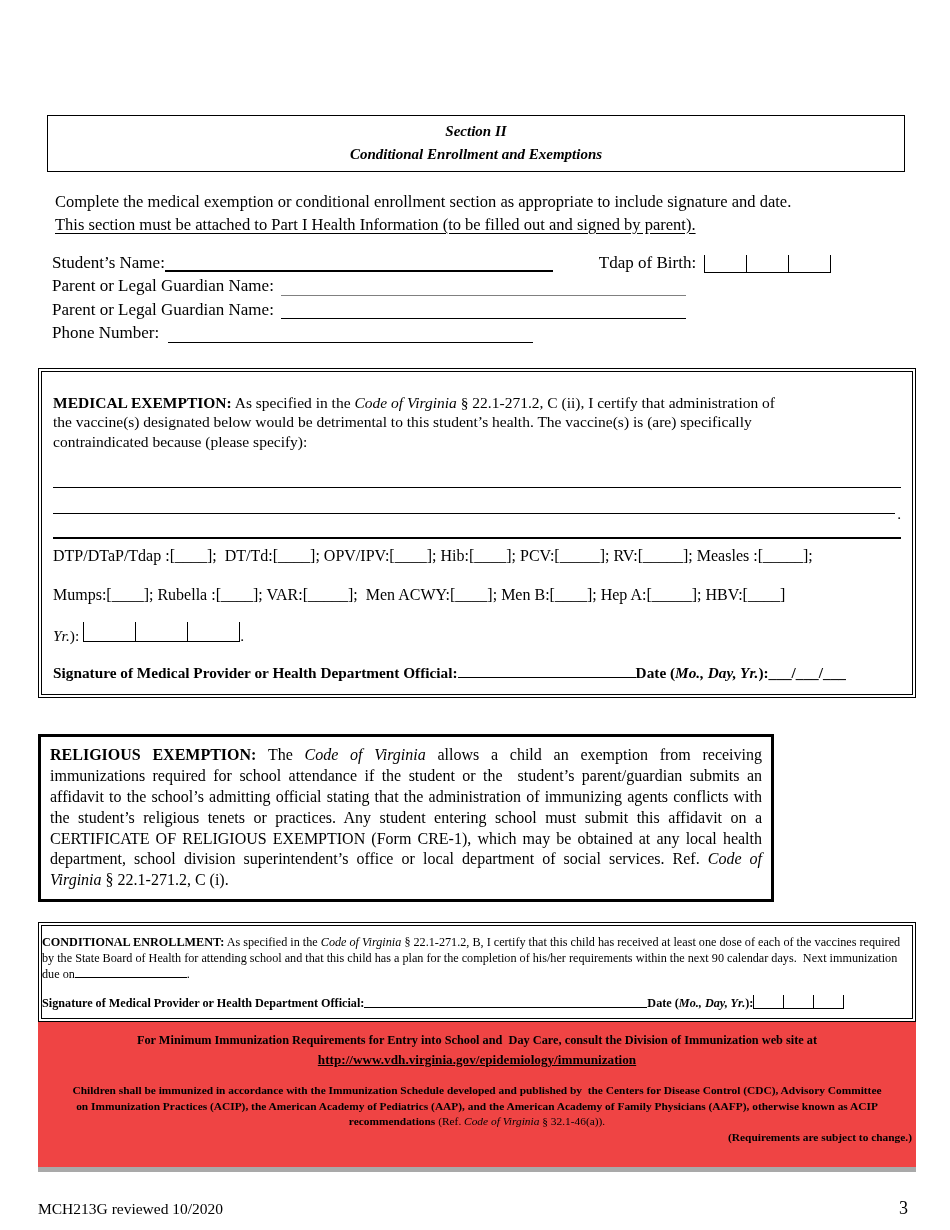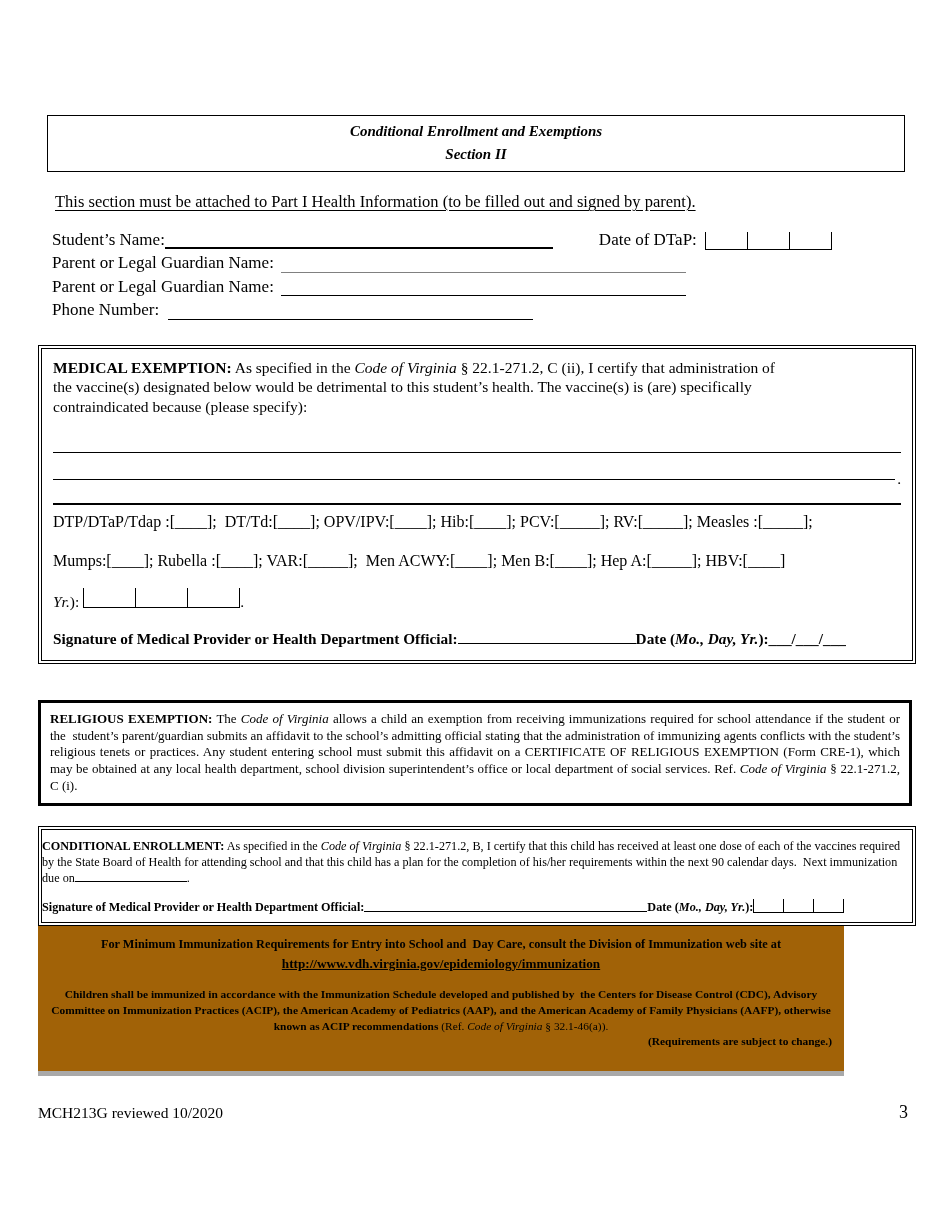--- a/index.html
+++ b/index.html
@@ -29,81 +29,82 @@
   .s-row { display: flex; align-items: baseline; height: 23.5px; }
   .fill { display: inline-block; border-bottom: 1.5px solid #000; height: 0.95em; align-self: flex-end; margin-bottom: 4px; }
   .fill.thick { border-bottom-width: 2px; }
   .fill.gray { border-bottom: 1px solid #808080; }
   .dob-label { margin-left: 46px; }
   .dob-cells { display: inline-flex; align-self: flex-end; margin-bottom: 3px; margin-left: 8px; border-left: 1.5px solid #000; height: 18px; }
   .dob-cells .cell { width: 42px; border-right: 1.5px solid #000; border-bottom: 1.5px solid #000; }
 
   
   .med-box { margin: 21px 0 0 38px; width: 878px; border: 4px double #000; padding: 9px 11px 12px; font-size: 15.5px; }
-  .med-para { white-space: pre-line; line-height: 1.26; }
+  .med-para { white-space: pre-line; line-height: 1.26; margin-top: 12px; }
   .blank-a { margin-top: 36px; border-bottom: 1.4px solid #000; height: 0; }
   .blank-b { margin-top: 21px; display: flex; align-items: flex-end; }
   .blank-b .ln { flex: 1; border-bottom: 1.4px solid #000; height: 0; margin-bottom: 4px; }
   .blank-b .dot { margin-left: 2px; line-height: 0.6; }
   .sep-thick { margin-top: 19px; border-bottom: 2.6px solid #000; height: 0; }
   .v-row { margin-top: 8px; font-size: 16px; }
   .v-row + .v-row { margin-top: 21px; }
   .contra { margin-top: 21px; }
   .yr-line { margin-top: 18px; display: flex; align-items: flex-end; }
   .date-cells { display: inline-flex; align-self: flex-end; margin-bottom: 3px; margin-left: 4px; border-left: 1.2px solid #000; height: 20px; }
   .date-cells .cell { width: 52px; border-right: 1.2px solid #000; border-bottom: 1.2px solid #000; }
   .sig-row { margin-top: 19px; display: flex; align-items: baseline; font-weight: bold; font-size: 15.3px; }
   .sig-fill { display: inline-block; width: 178px; border-bottom: 1.8px solid #000; height: 0.9em; align-self: flex-end; margin-bottom: 4px; }
   .it { font-style: italic; }
   .bold-it { font-weight: bold; font-style: italic; }
 
   
-  .rel-box { margin: 36px 0 0 38px; width: 874px; border: 3.5px solid #000; padding: 8px 9px; font-size: 13px; line-height: 1.3; text-align: justify; }
+  .rel-box { margin: 36px 0 0 38px; width: 736px; border: 3.5px solid #000; padding: 8px 9px; font-size: 16px; line-height: 1.3; text-align: justify; }
 
   
   .cond-box { margin: 20px 0 0 38px; width: 878px; border: 4px double #000; padding: 8px 0 7px; font-size: 12.2px; line-height: 1.32; }
   .cond-fill { display: inline-block; width: 112px; border-bottom: 1.2px solid #000; height: 0.85em; }
   .cond-sig { margin-top: 13px; display: flex; align-items: baseline; font-weight: bold; font-size: 12.2px; }
   .cond-sig-fill { display: inline-block; width: 283px; border-bottom: 1.4px solid #000; height: 0.85em; align-self: flex-end; margin-bottom: 3px; }
   .date-cells.small { height: 14px; margin-bottom: 2px; margin-left: 0; }
   .date-cells.small .cell { width: 30px; }
 
   
   .sec3-box { margin: 40px 0 0 38px; width: 878px; border: 1.5px solid #000; text-align: center; font-weight: bold; font-style: italic; font-size: 15.5px; padding: 2px 0 4px; }
-  .gray-box { margin-left: 38px; width: 806px; background: #a16207; border-bottom: 5px solid #a9a9a9; text-align: center; padding: 10px 12px 24px; }
+  .gray-box { margin-left: 38px; width: 878px; background: #ef4444; border-bottom: 5px solid #a9a9a9; text-align: center; padding: 10px 4px 24px; }
   .gray-l1 { font-weight: bold; font-size: 12.3px; line-height: 1.35; }
   .gray-link { display: inline-block; font-weight: bold; font-size: 13.2px; text-decoration: underline; margin-top: 3px; color: #000; }
   .gray-body { font-weight: bold; font-size: 11.4px; line-height: 1.38; margin: 15px auto 1px; max-width: 812px; }
   .gray-ref { font-weight: normal; }
   .gray-note { font-weight: bold; font-size: 11.4px; margin-top: 1px; text-align: right; }
 
   
   .footer { margin: 26px 42px 0 38px; display: flex; justify-content: space-between; align-items: baseline; }
   .footer-left { font-size: 15.5px; }
   .footer-page { font-size: 18px; }
 </style>
 </head>
 <body>
 
 <div class="page">
 
   <div class="sec2-box">
+    <div>Section II</div>
     <div>Conditional Enrollment and Exemptions</div>
-    <div>Section II</div>
   </div>
 
   <div class="intro">
+    <div>Complete the medical exemption or conditional enrollment section as appropriate to include signature and date.</div>
     <div class="ul">This section must be attached to Part I Health Information (to be filled out and signed by parent).</div>
   </div>
 
   <div class="student">
     <div class="s-row">
       <span>Student’s Name:</span>
       <span class="fill thick" style="width:388px"></span>
-      <span class="dob-label">Date of DTaP:</span>
+      <span class="dob-label">Tdap of Birth:</span>
       <span class="dob-cells">
         <span class="cell"></span>
         <span class="cell"></span>
         <span class="cell"></span>
       </span>
     </div>
     <div class="s-row">
       <span>Parent or Legal Guardian Name:</span>
       <span class="fill gray" style="width:405px; margin-left:7px"></span>
     </div>

